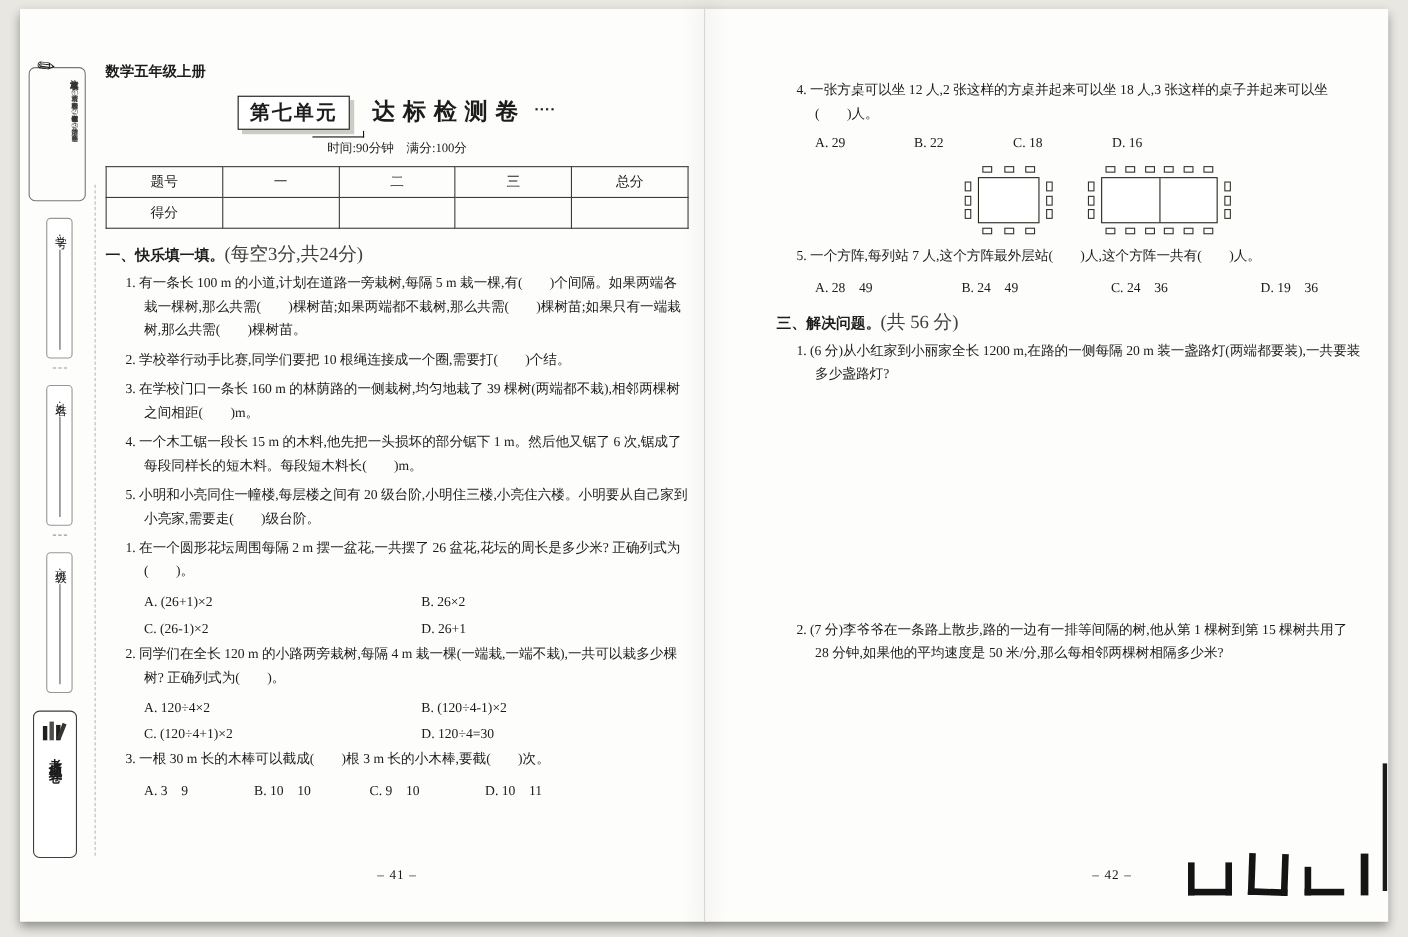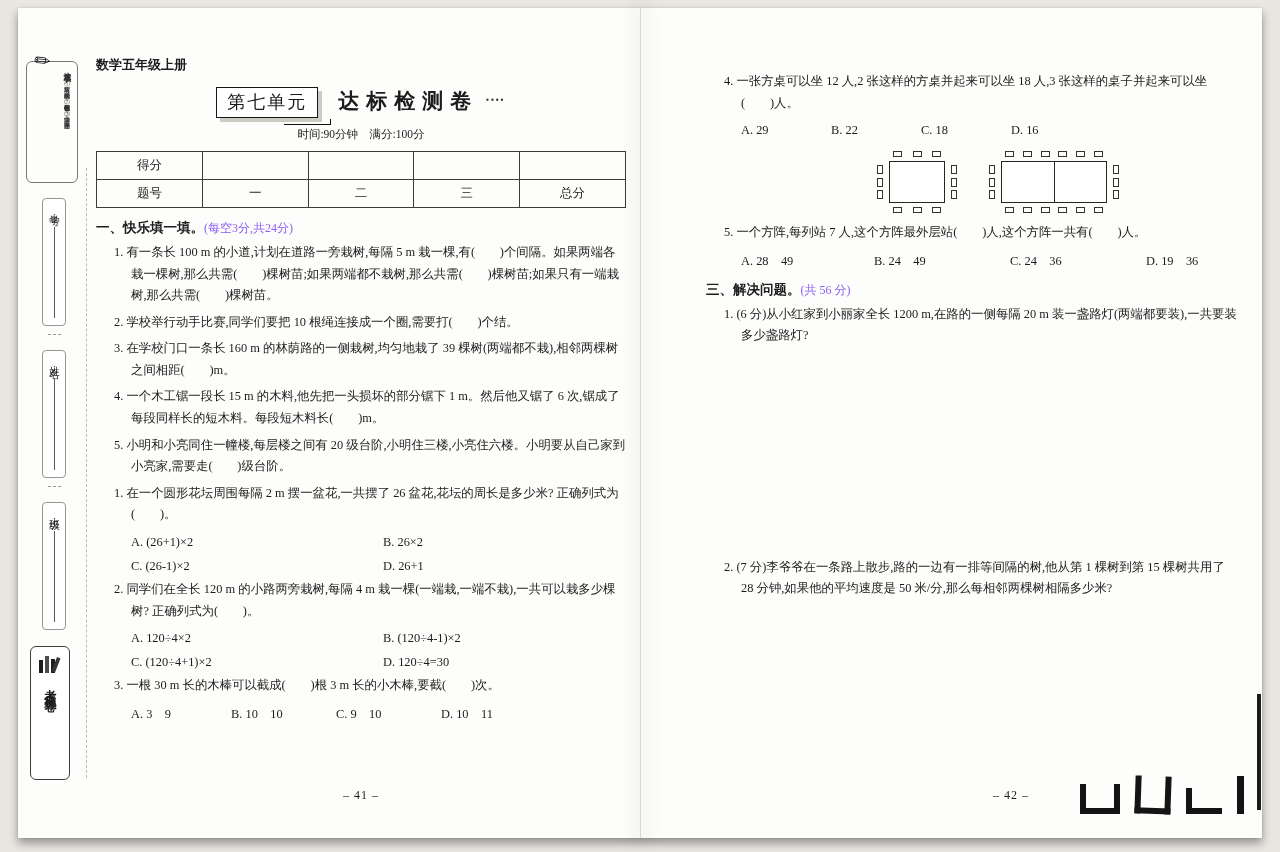--- a/index.html
+++ b/index.html
@@ -48,36 +48,36 @@
   .badge-text{writing-mode:vertical-rl;text-orientation:upright;font-weight:bold;font-size:12px;letter-spacing:3px;margin-top:5px;}
 
   
   .page-left{position:absolute;left:78px;top:48px;width:530px;}
   .page-right{position:absolute;left:688px;top:58px;width:532px;}
 
   .book-label{font-weight:bold;font-size:13px;}
   .title-row{text-align:center;margin-top:13px;}
   .unit-box{
     display:inline-block;border:1.6px solid #161616;background:#fff;
-    padding:2px 10px 3px;font-size:18px;font-weight:normal;letter-spacing:2px;
+    padding:2px 10px 3px;font-size:18px;font-weight:bold;letter-spacing:2px;
     box-shadow:4px 4px 0 #ccccc5;position:relative;
   }
   .unit-box::after{
     content:"";position:absolute;right:-14px;bottom:-8px;width:46px;height:5px;
     border-bottom:1.5px solid #111;border-right:1.5px solid #111;
   }
   .main-title{font-size:21px;font-weight:bold;letter-spacing:7px;margin-left:16px;}
   .dots{font-size:8px;letter-spacing:2px;color:#222;vertical-align:6px;margin-left:4px;}
   .meta{text-align:center;font-size:11.5px;margin-top:9px;}
 
   .score-table{width:100%;border-collapse:collapse;margin-top:9px;font-size:12.5px;}
   .score-table td{border:1.1px solid #3c3c3a;text-align:center;height:25px;width:20%;}
 
   .sec-title{font-size:13.5px;font-weight:bold;margin:11px 0 2px;}
-  .sec-title .note{font-weight:normal;font-size:12px;color:#8b5cf6;}
+  .sec-title .note{font-weight:normal;font-size:17px;color:#404040;}
 
   .q{font-size:12.4px;line-height:1.74;margin:5px 0 0;padding-left:35px;text-indent:-17px;}
   .choices2{display:grid;grid-template-columns:252px auto;row-gap:9px;margin:9px 0 3px 35px;font-size:12.4px;}
   .choices4{display:grid;margin:9px 0 3px 35px;font-size:12.4px;}
   .c-narrow{grid-template-columns:100px 105px 105px auto;}
   .c-num{grid-template-columns:90px 90px 90px auto;}
   .c-wide{grid-template-columns:115px 118px 118px auto;gap:18px;}
 
   
   .figures{display:flex;gap:26px;margin:12px 0 8px 168px;}
@@ -156,32 +156,32 @@
     <div class="title-row">
       <span class="unit-box">第七单元</span>
       <span class="main-title">达标检测卷</span>
       <span class="dots">▪▪▪▪</span>
     </div>
     <div class="meta">时间:90分钟　满分:100分</div>
 
     <table class="score-table">
       <tbody>
           <tr>
+        <td>题号</td>
+        <td>一</td>
+        <td>二</td>
+        <td>三</td>
+        <td>总分</td>
+      </tr>
+      <tr>
         <td>得分</td>
         <td></td>
         <td></td>
         <td></td>
         <td></td>
-      </tr>
-      <tr>
-        <td>题号</td>
-        <td>一</td>
-        <td>二</td>
-        <td>三</td>
-        <td>总分</td>
       </tr>
     </tbody>
       </table>
 
     <div class="sec-title">
       <span>一、快乐填一填。</span><span class="note">(每空3分,共24分)</span>
     </div>
     <p class="q">1. 有一条长 100 m 的小道,计划在道路一旁栽树,每隔 5 m 栽一棵,有(　　)个间隔。如果两端各栽一棵树,那么共需(　　)棵树苗;如果两端都不栽树,那么共需(　　)棵树苗;如果只有一端栽树,那么共需(　　)棵树苗。</p>
     <p class="q">2. 学校举行动手比赛,同学们要把 10 根绳连接成一个圈,需要打(　　)个结。</p>
     <p class="q">3. 在学校门口一条长 160 m 的林荫路的一侧栽树,均匀地栽了 39 棵树(两端都不栽),相邻两棵树之间相距(　　)m。</p>

